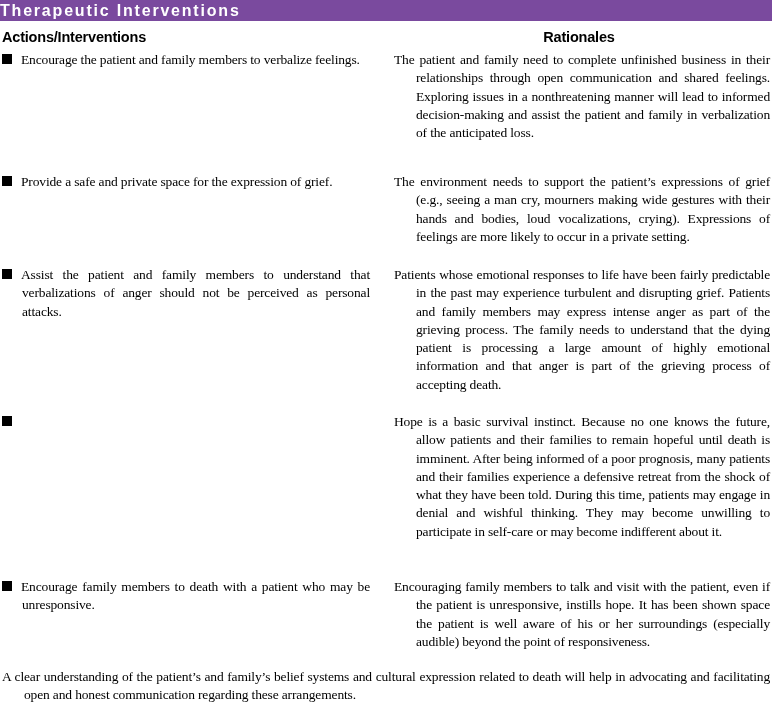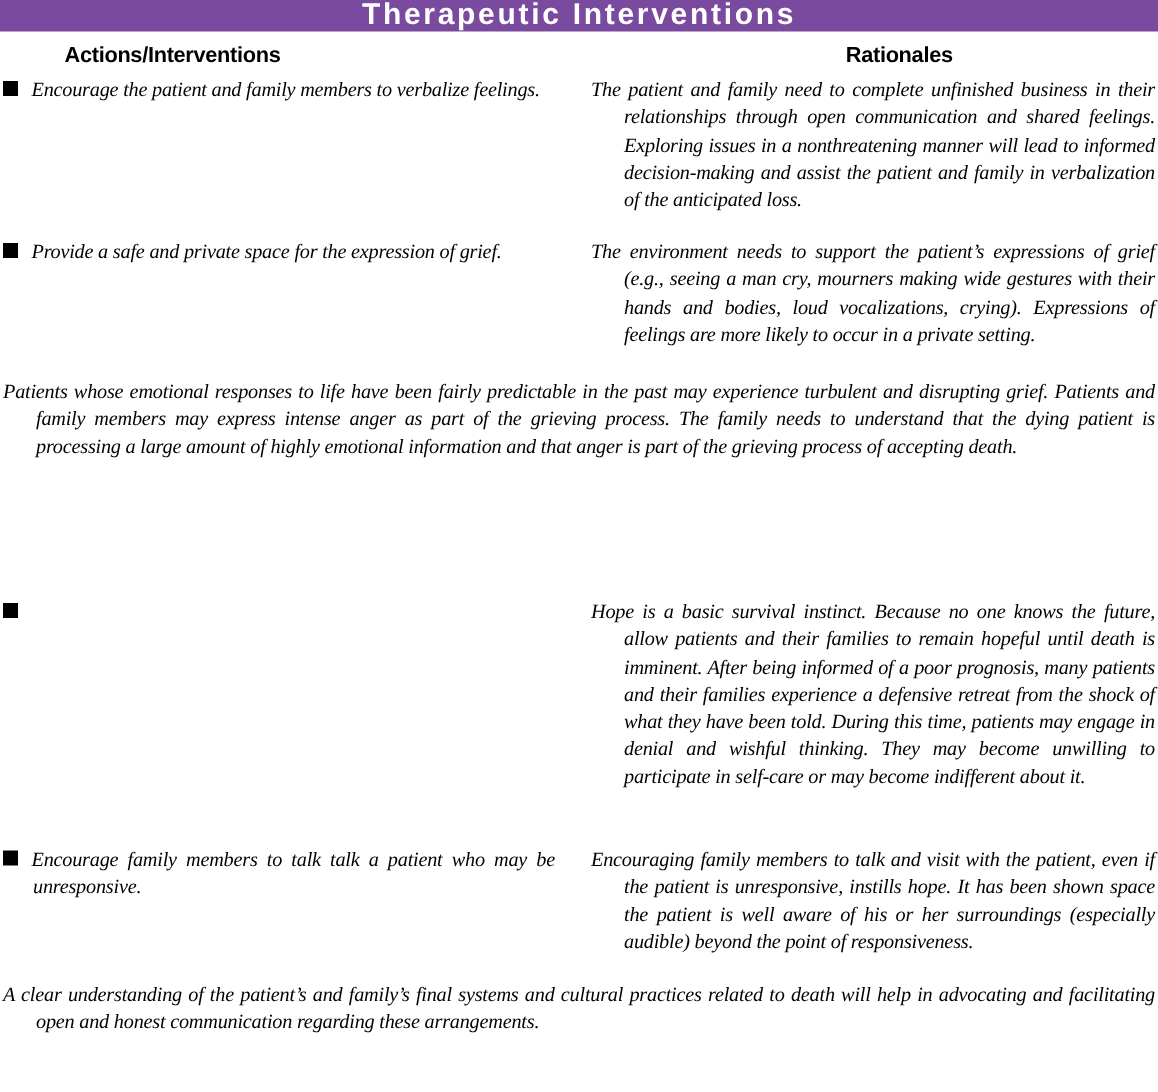--- a/index.html
+++ b/index.html
@@ -14,50 +14,49 @@
     width: 772px; height: 728px;
     font-family: "Liberation Serif", serif;
     color: var(--body-text);
   }
   .page { width: 772px; height: 728px; overflow: hidden; background: #ffffff; }
 
   .title-bar {
     height: 21px;
     background: var(--header-bg);
     color: var(--header-text);
-    text-align: center;
+    text-align: left;
     font-family: "Liberation Sans", sans-serif;
     font-weight: bold;
-    font-size: 20px;
+    font-size: 16px;
     letter-spacing: 1.8px;
     line-height: 21px;
   }
 
   .col-headers {
     display: flex;
     padding: 8px 8px 5px 2px;
     font-family: "Liberation Sans", sans-serif;
     font-weight: bold;
     font-size: 14.5px;
     letter-spacing: -0.2px;
-    margin-left: 41px;
   }
   .col-headers .left-head { width: 392px; }
   .col-headers .right-head { flex: 1; text-align: center; }
 
   .rows { padding: 1px 2px 0 2px; }
   .row { display: flex; align-items: flex-start; }
   .r1 { min-height: 108px; }
-  .r2 { min-height: 93px; }
+  .r2 { min-height: 93px; margin-top: 14px; }
   .r3 { min-height: 147px; }
   .r4 { min-height: 165px; }
   .r5 { min-height: 90px; }
   .r6 { min-height: 68px; }
 
-  .cell { font-size: 13.5px; line-height: 18.3px; letter-spacing: -0.15px; text-align: justify; font-style: italic; }
+  .cell { font-size: 13.5px; line-height: 18.3px; letter-spacing: -0.15px; text-align: justify; }
   .cell-action { width: 392px; padding-right: 24px; }
   .cell-rationale { flex: 1; }
 
   .action-para { padding-left: 20px; text-indent: -20px; }
   .rationale-para { padding-left: 22px; text-indent: -22px; }
 
   .bullet {
     display: inline-block;
     width: 10px; height: 10px;
     background: var(--bullet);
@@ -92,43 +91,46 @@
     <div class="row r2">
       <div class="cell cell-action">
         <p class="action-para"><span class="bullet"></span><span>Provide a safe and private space for the expression of grief.</span></p>
       </div>
       <div class="cell cell-rationale">
         <p class="rationale-para">The environment needs to support the patient’s expressions of grief (e.g., seeing a man cry, mourners making wide gestures with their hands and bodies, loud vocalizations, crying). Expressions of feelings are more likely to occur in a private setting.</p>
       </div>
     </div>
 
     <div class="row r3">
+      <div class="cell cell-action">
+        <p class="action-para"><span class="bullet"></span><span>Assist the patient and family members to understand that verbalizations of anger should not be perceived as personal attacks.</span></p>
+      </div>
       <div class="cell cell-rationale">
         <p class="rationale-para">Patients whose emotional responses to life have been fairly predictable in the past may experience turbulent and disrupting grief. Patients and family members may express intense anger as part of the grieving process. The family needs to understand that the dying patient is processing a large amount of highly emotional information and that anger is part of the grieving process of accepting death.</p>
       </div>
     </div>
 
     <div class="row r4">
       <div class="cell cell-action">
         <p class="action-para"><span class="bullet"></span></p>
       </div>
       <div class="cell cell-rationale">
         <p class="rationale-para">Hope is a basic survival instinct. Because no one knows the future, allow patients and their families to remain hopeful until death is imminent. After being informed of a poor prognosis, many patients and their families experience a defensive retreat from the shock of what they have been told. During this time, patients may engage in denial and wishful thinking. They may become unwilling to participate in self-care or may become indifferent about it.</p>
       </div>
     </div>
 
     <div class="row r5">
       <div class="cell cell-action">
-        <p class="action-para"><span class="bullet"></span><span>Encourage family members to talk talk a patient who may be unresponsive.</span></p>
+        <p class="action-para"><span class="bullet"></span><span>Encourage family members to death with a patient who may be unresponsive.</span></p>
       </div>
       <div class="cell cell-rationale">
         <p class="rationale-para">Encouraging family members to talk and visit with the patient, even if the patient is unresponsive, instills hope. It has been shown space the patient is well aware of his or her surroundings (especially audible) beyond the point of responsiveness.</p>
       </div>
     </div>
 
     <div class="row r6">
       <div class="cell cell-rationale">
-        <p class="rationale-para">A clear understanding of the patient’s and family’s final systems and cultural practices related to death will help in advocating and facilitating open and honest communication regarding these arrangements.</p>
+        <p class="rationale-para">A clear understanding of the patient’s and family’s belief systems and cultural expression related to death will help in advocating and facilitating open and honest communication regarding these arrangements.</p>
       </div>
     </div>
 
   </div>
 </div>
 
 </body></html>

